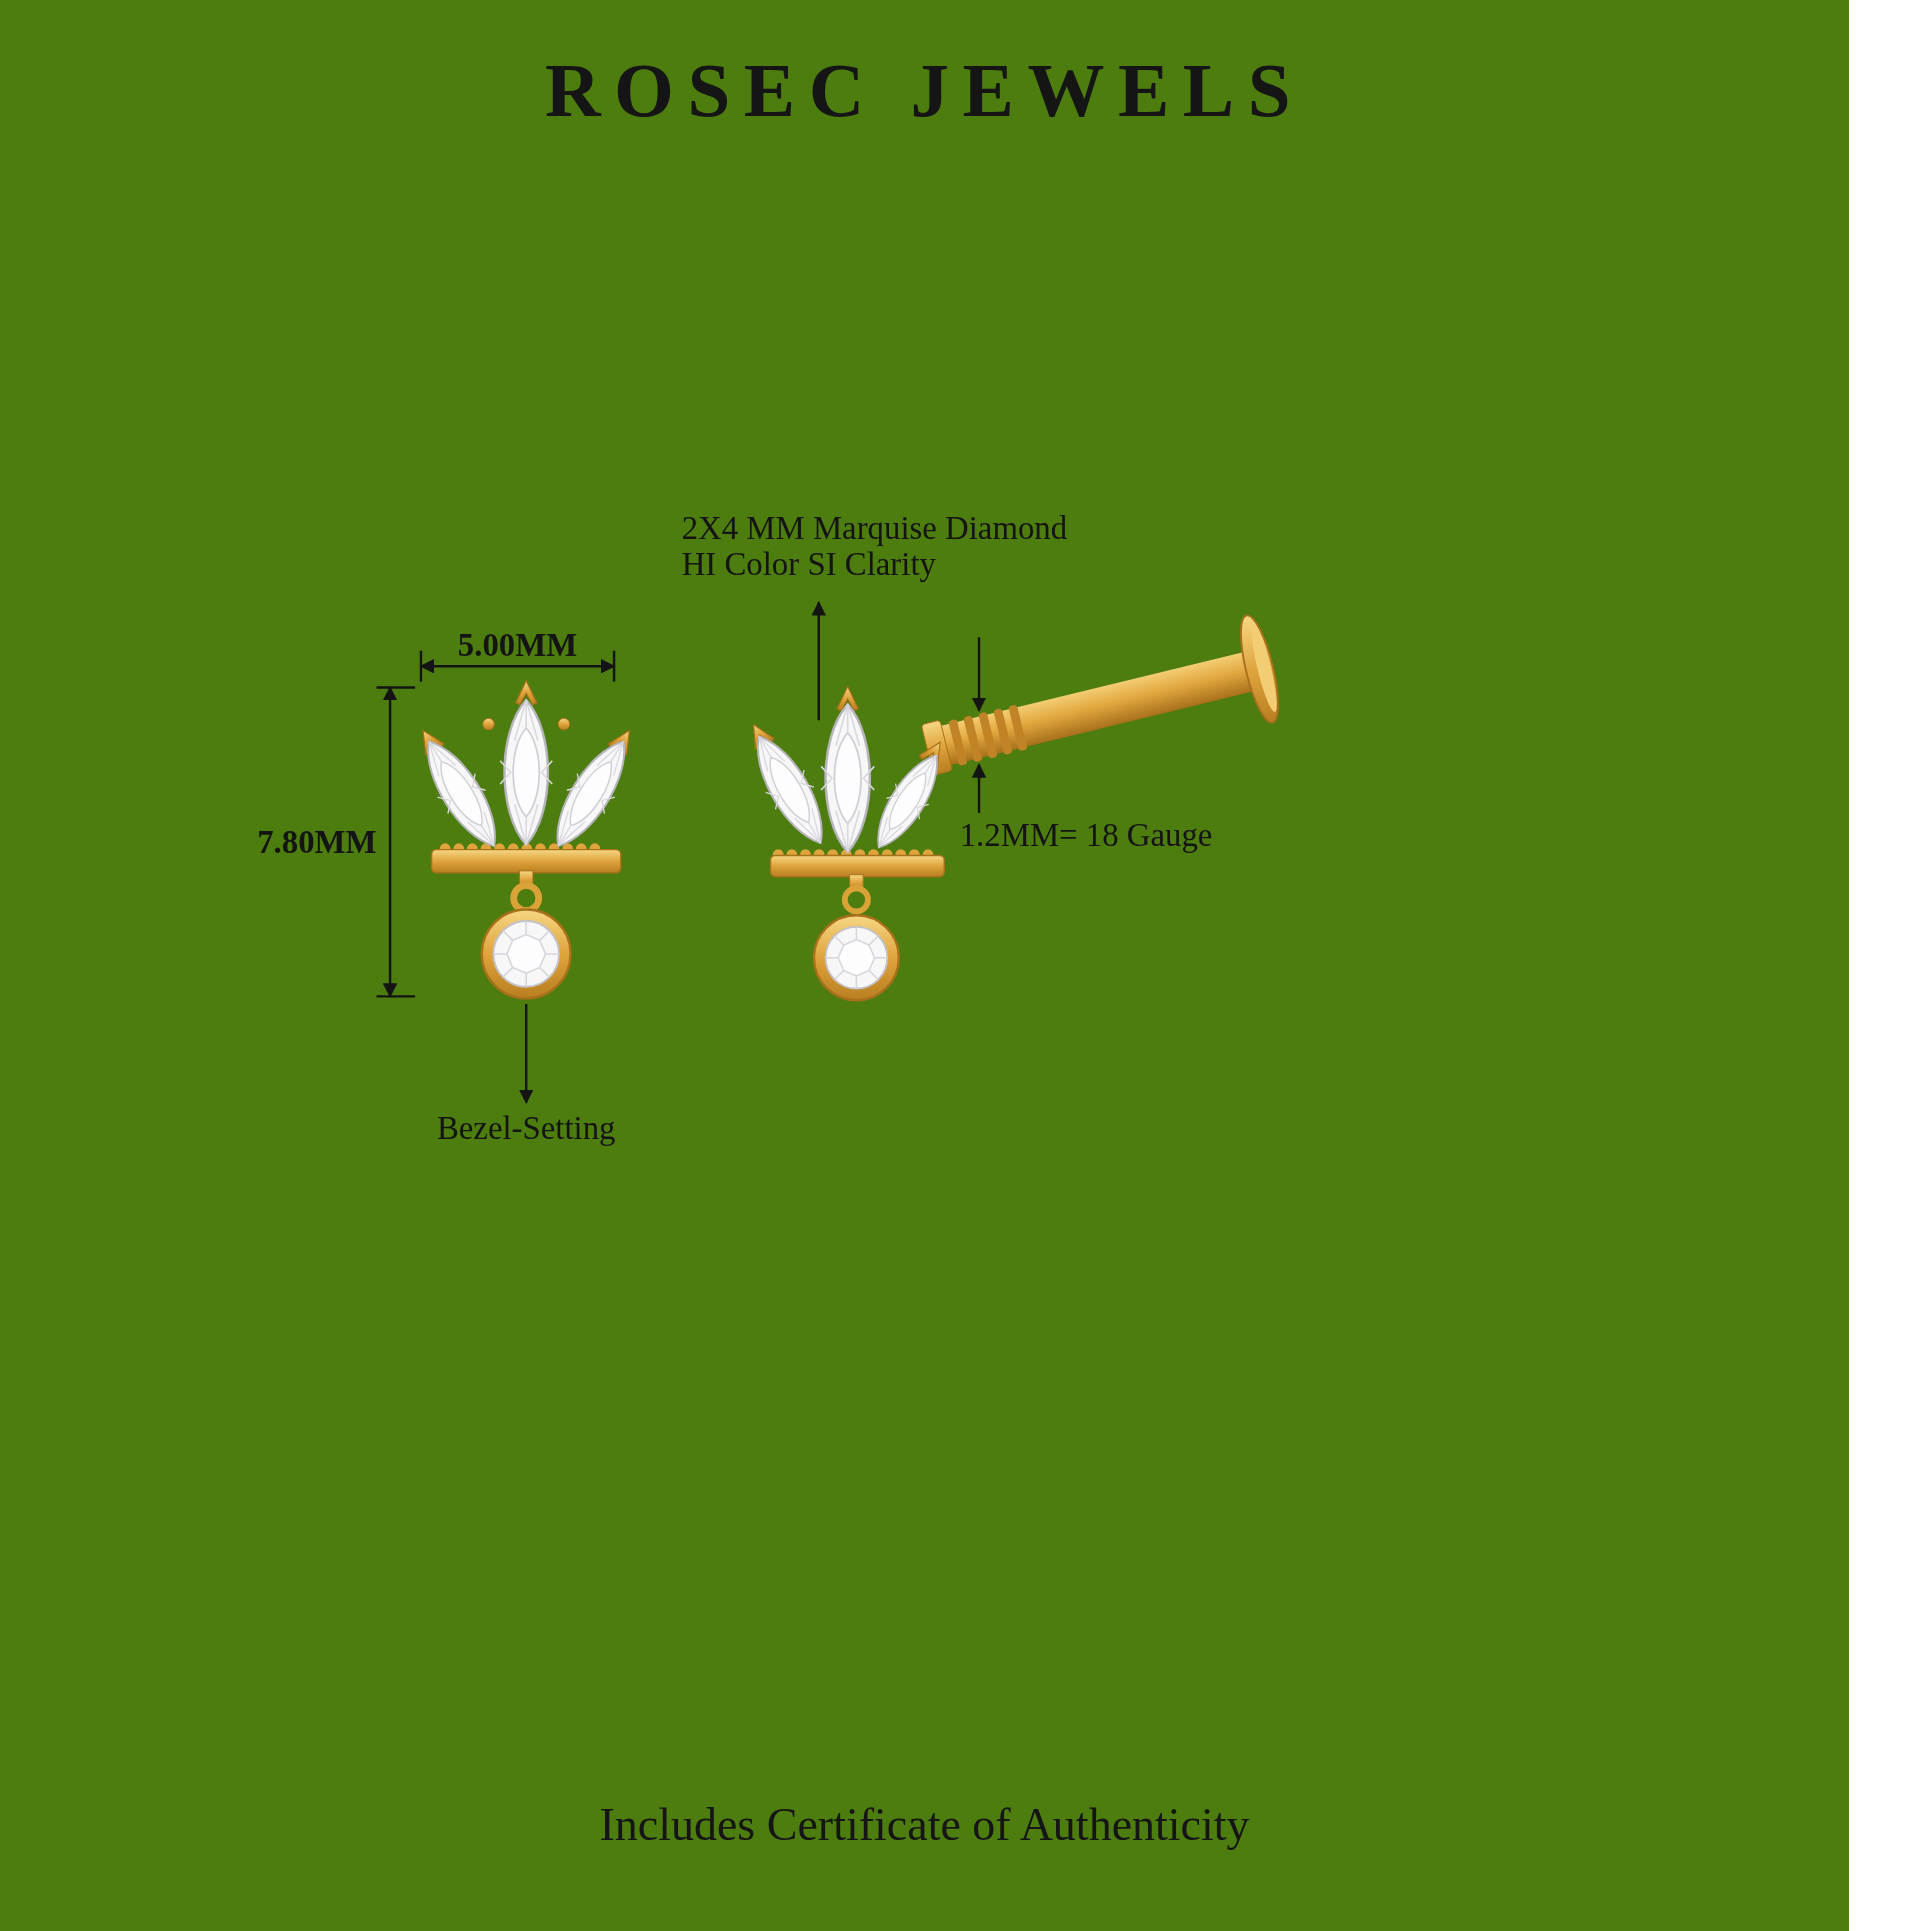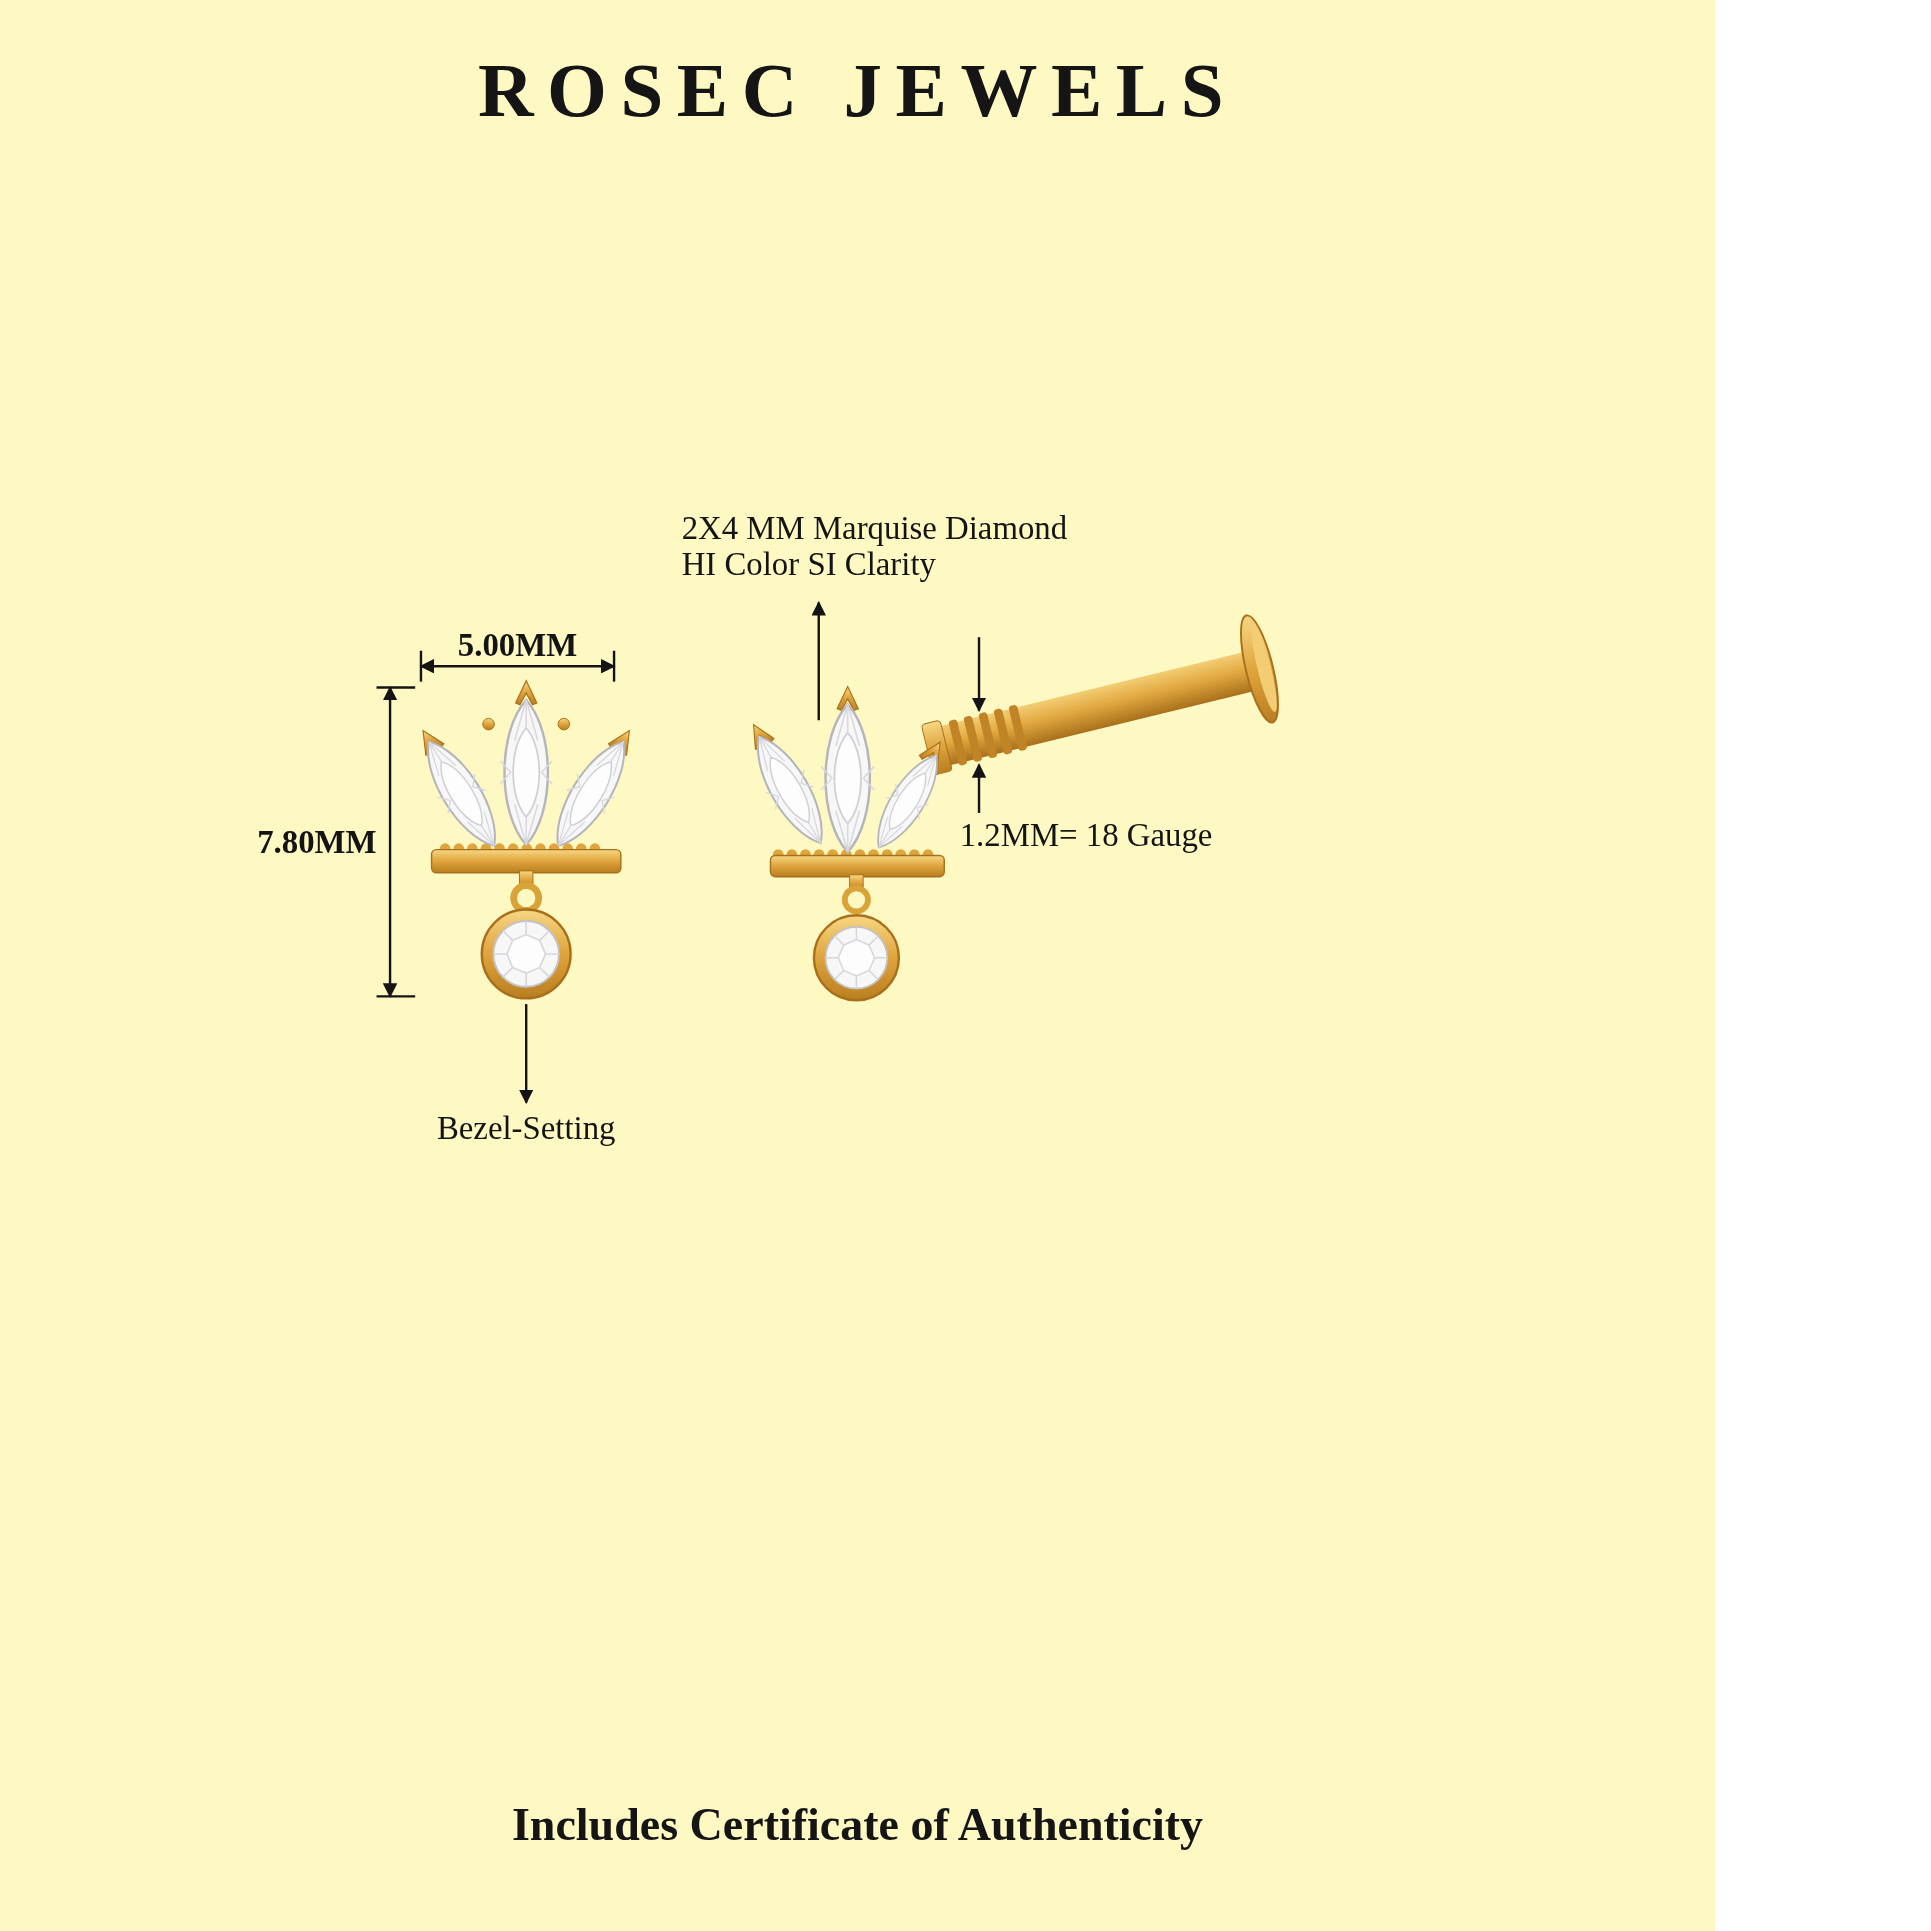--- a/index.html
+++ b/index.html
@@ -5,23 +5,23 @@
   html, body {
     margin: 0;
     padding: 0;
     width: 1931px;
     height: 1931px;
     background: #ffffff;
     font-family: "Liberation Serif", "DejaVu Serif", serif;
   }
   #page {
     position: relative;
-    width: 1715px;
+    width: 1849px;
     height: 1931px;
-    background: #fef9c3;
+    background: #4d7c0f;
     overflow: hidden;
   }
   .brand-title {
     position: absolute;
     top: 46px;
     left: 0;
     width: 100%;
     text-align: center;
     font-size: 77px;
     font-weight: bold;
@@ -39,21 +39,21 @@
     letter-spacing: 1.9px;
     color: #151515;
   }
   .footer-note {
     position: absolute;
     top: 1798px;
     left: 0;
     width: 100%;
     text-align: center;
     font-size: 46px;
-    font-weight: 700;
+    font-weight: 400;
     color: #151515;
   }
   svg#diagram {
     position: absolute;
     top: 0;
     left: 0;
   }
   svg text {
     font-family: "Liberation Serif", "DejaVu Serif", serif;
     fill: #141414;

